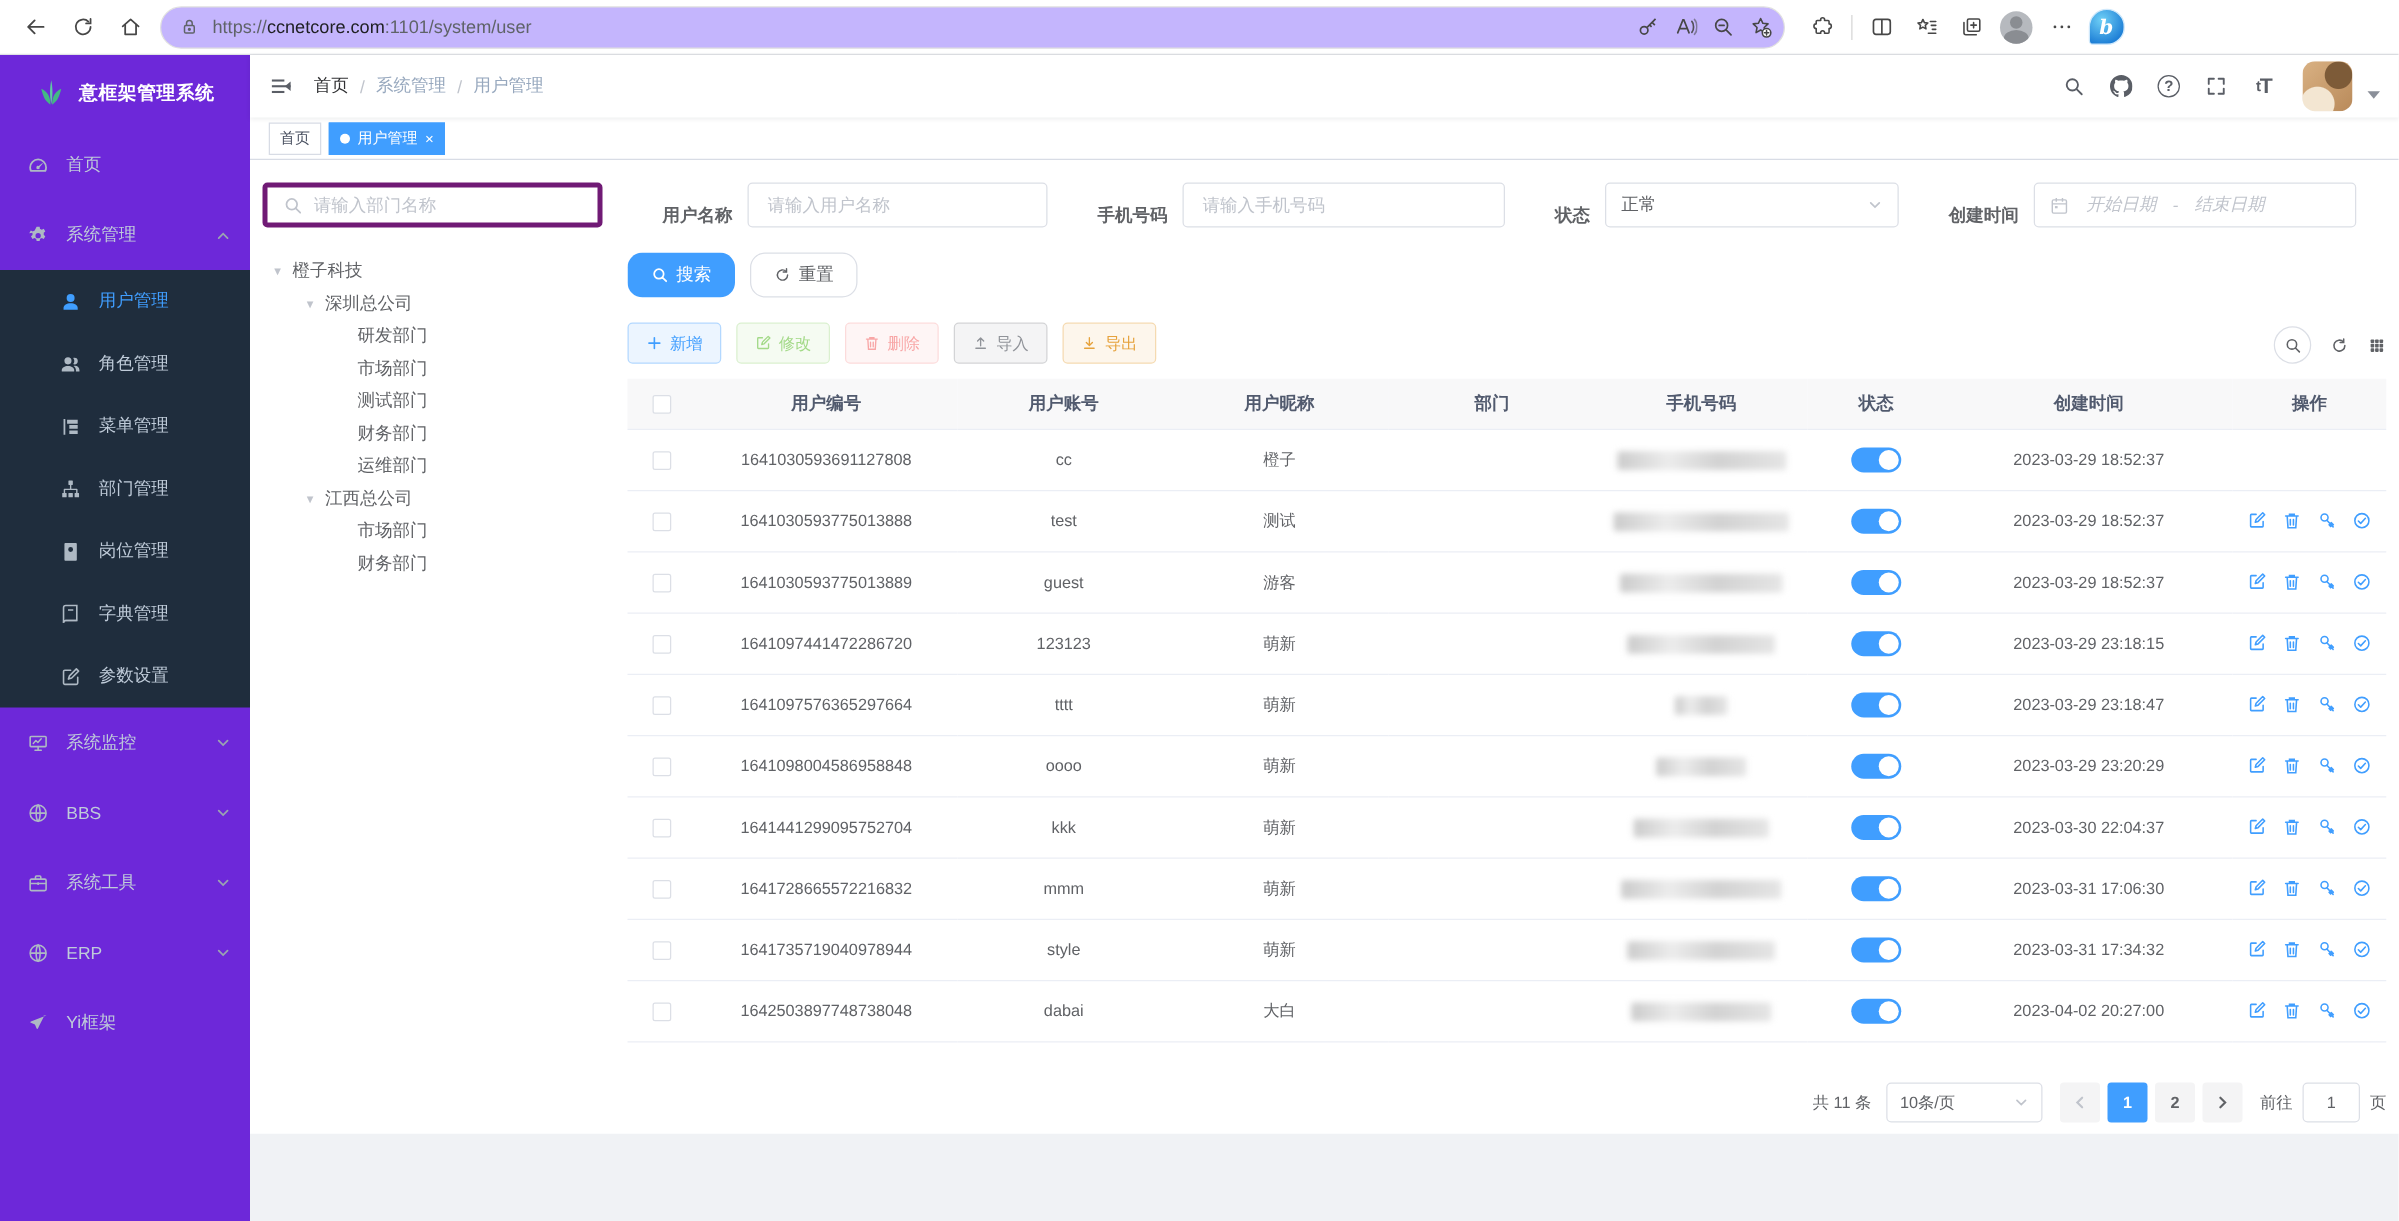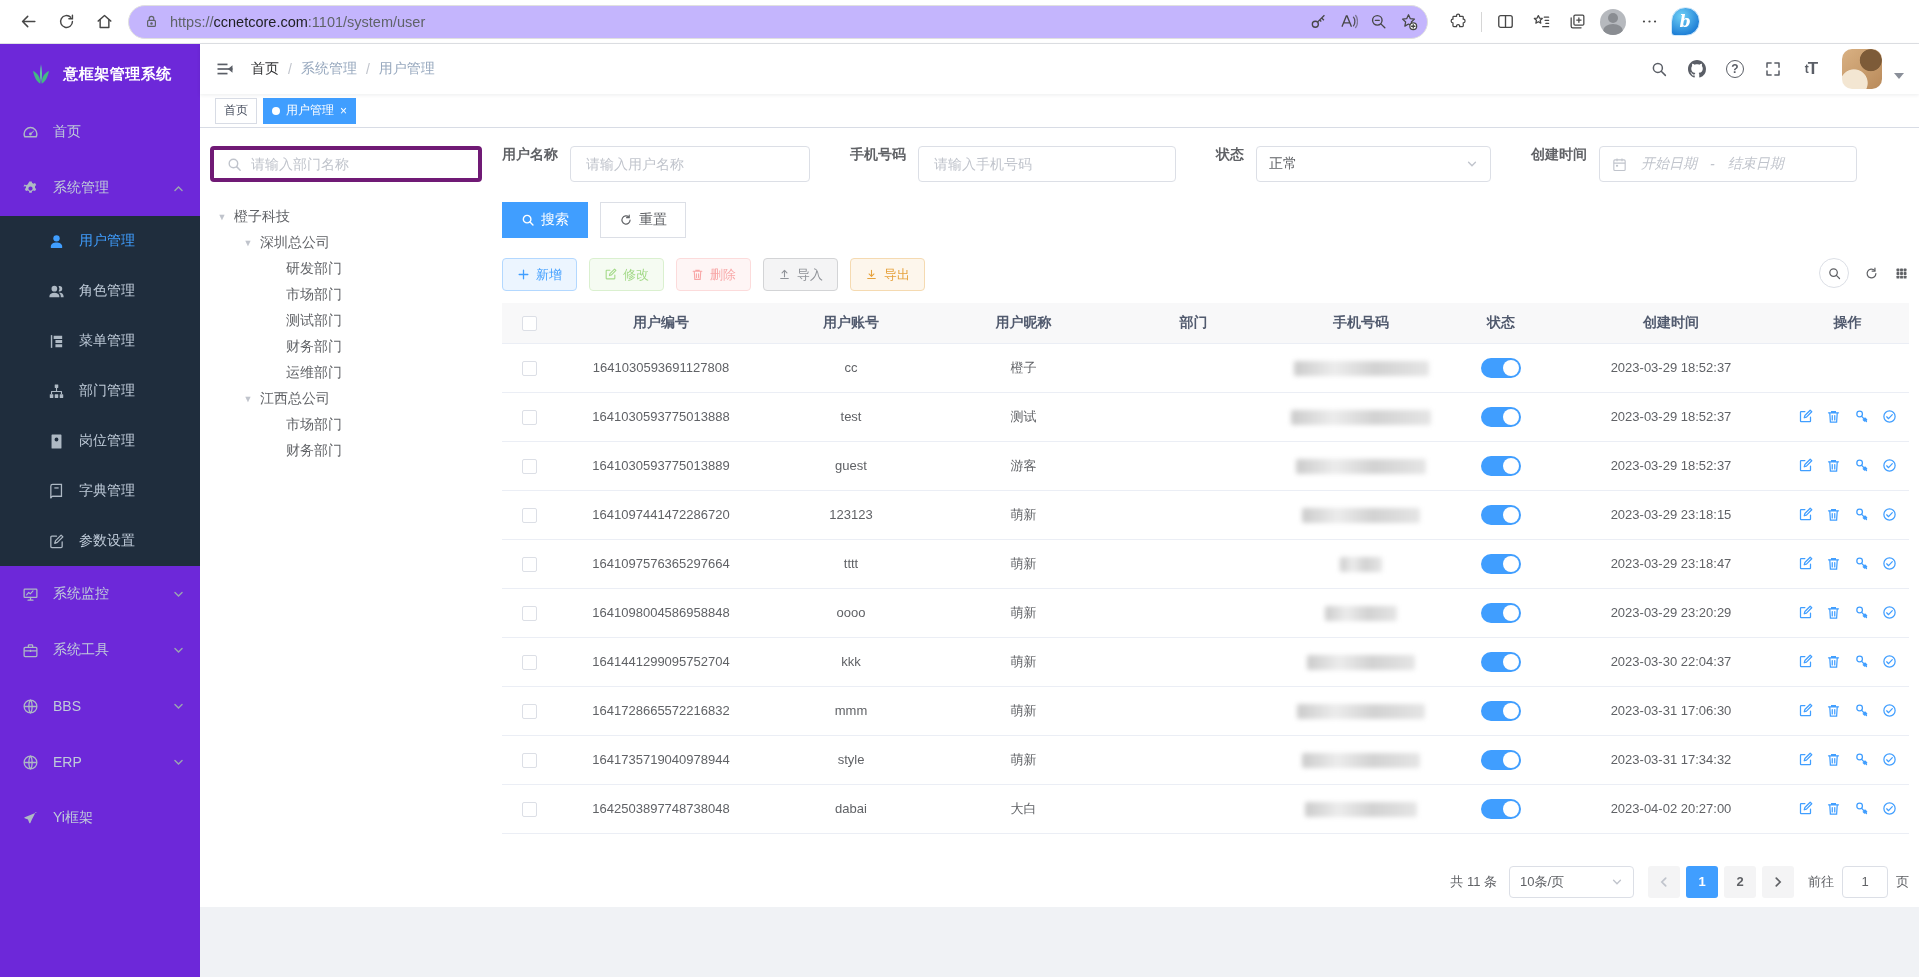--- a/index.html
+++ b/index.html
@@ -84,41 +84,41 @@
   .dept-search { height:36px; border:4px solid #701a75; border-radius:4px; background:#fff;
     display:flex; align-items:center; padding:0 12px; gap:8px; }
   .dept-search input { border:none; outline:none; flex:1; font-size:14px; color:#606266; font-family:inherit; }
   .dept-search input::placeholder { color:#c0c4cc; }
   .dept-search .ic { color:#c0c4cc; }
   .tree { margin-top:22px; }
   .tnode { height:26px; display:flex; align-items:center; font-size:14px; color:#606266; cursor:pointer; }
   .tcaret { width:24px; text-align:center; color:#c0c4cc; font-size:9px; flex-shrink:0; }
 
   .right-col { flex:1; display:flex; flex-direction:column; padding-left:6px; }
-  .filter-row { display:flex; align-items:flex-start; height:36px; margin-bottom:20px; }
+  .filter-row { display:flex; align-items:flex-end; height:36px; margin-bottom:20px;margin-left:28px; }
   .flabel { font-size:14px; color:#606266; font-weight:700; margin-right:12px; white-space:nowrap; }
   .fgap { width:40px; flex-shrink:0; }
   .finput { height:36px; border:1px solid #dcdfe6; border-radius:4px; font-size:14px; color:#606266;
     padding:0 15px; outline:none; font-family:inherit; }
   .finput::placeholder { color:#c0c4cc; }
   .fsel { width:235px; height:36px; border:1px solid #dcdfe6; border-radius:4px; display:flex;
     align-items:center; justify-content:space-between; padding:0 12px; color:#606266; cursor:pointer; }
   .fsel .chev, .psel .chev { color:#c0c4cc; display:flex; }
   .chev svg { width:12px; height:12px; }
   .fdate { width:258px; height:36px; border:1px solid #dcdfe6; border-radius:4px; display:flex;
     align-items:center; gap:13px; padding:0 11px; color:#c0c4cc;font-style:italic; }
   .fdate .ph { font-size:14px; }
 
   .btn-row { display:flex; gap:12px; margin-bottom:10px; }
-  .btn { height:36px; border-radius:0; font-size:14px; display:inline-flex; align-items:center;
+  .btn { height:36px; border-radius:12px; font-size:14px; display:inline-flex; align-items:center;
     gap:6px; padding:0 18px; cursor:pointer; border:1px solid transparent; font-family:inherit; }
   .btn svg { width:14px; height:14px; }
   .btn.primary { background:#409eff; color:#fff; }
   .btn.plain { background:#fff; border-color:#dcdfe6; color:#606266; }
-  .toolbar { display:flex; gap:12px; align-items:flex-start; margin:10px 0 12px; }
+  .toolbar { display:flex; gap:12px; align-items:flex-end; margin:10px 0 12px; }
   .tbtn { height:33px; padding:0 14px; font-size:13px; border-radius:4px; display:inline-flex;
     align-items:center; gap:6px; border:1px solid; cursor:pointer; font-family:inherit; }
   .tbtn svg { width:13px; height:13px; }
   .tbtn.add { background:#ecf5ff; border-color:#b3d8ff; color:#409eff; }
   .tbtn.mod { background:#f0f9eb; border-color:#c2e7b0; color:#67c23a; opacity:.6; }
   .tbtn.del { background:#fef0f0; border-color:#fbc4c4; color:#f56c6c; opacity:.6; }
   .tbtn.imp { background:#f4f4f5; border-color:#d3d4d6; color:#909399; }
   .tbtn.exp { background:#fdf6ec; border-color:#f5dab1; color:#e6a23c; }
   .tool-right { margin-left:auto; display:flex; gap:15px; align-items:center; color:#606266; }
   .circle-btn { width:30px; height:30px; border:1px solid #dcdfe6; border-radius:50%;
@@ -372,40 +372,40 @@
           </span>
           <span class="mlabel">系统监控</span>
           <span class="marrow">
             <svg viewBox="0 0 14 12" fill="none" stroke="currentColor" stroke-width="1.8" stroke-linecap="round">
               <path d="M2.5 3.5L7 8l4.5-4.5"></path>
             </svg>
           </span>
         </div>
         <div class="menu-item">
           <span class="ic">
+            <svg viewBox="0 0 24 24" fill="none" stroke="currentColor" stroke-width="1.8">
+              <circle cx="12" cy="12" r="9"></circle>
+              <path d="M3 12h18M12 3c3 3 3 15 0 18-3-3-3-15 0-18z"></path>
+            </svg>
+          </span>
+          <span class="mlabel">BBS</span>
+          <span class="marrow">
+            <svg viewBox="0 0 14 12" fill="none" stroke="currentColor" stroke-width="1.8" stroke-linecap="round">
+              <path d="M2.5 3.5L7 8l4.5-4.5"></path>
+            </svg>
+          </span>
+        </div>
+        <div class="menu-item">
+          <span class="ic">
             <svg viewBox="0 0 24 24" fill="none" stroke="currentColor" stroke-width="1.8" stroke-linejoin="round">
               <rect x="3" y="7.5" width="18" height="13" rx="1.5"></rect>
               <path d="M9 7.5V5a1 1 0 0 1 1-1h4a1 1 0 0 1 1 1v2.5M3 12.5h18M12 11v3"></path>
             </svg>
           </span>
           <span class="mlabel">系统工具</span>
-          <span class="marrow">
-            <svg viewBox="0 0 14 12" fill="none" stroke="currentColor" stroke-width="1.8" stroke-linecap="round">
-              <path d="M2.5 3.5L7 8l4.5-4.5"></path>
-            </svg>
-          </span>
-        </div>
-        <div class="menu-item">
-          <span class="ic">
-            <svg viewBox="0 0 24 24" fill="none" stroke="currentColor" stroke-width="1.8">
-              <circle cx="12" cy="12" r="9"></circle>
-              <path d="M3 12h18M12 3c3 3 3 15 0 18-3-3-3-15 0-18z"></path>
-            </svg>
-          </span>
-          <span class="mlabel">BBS</span>
           <span class="marrow">
             <svg viewBox="0 0 14 12" fill="none" stroke="currentColor" stroke-width="1.8" stroke-linecap="round">
               <path d="M2.5 3.5L7 8l4.5-4.5"></path>
             </svg>
           </span>
         </div>
         <div class="menu-item">
           <span class="ic">
             <svg viewBox="0 0 24 24" fill="none" stroke="currentColor" stroke-width="1.8">
               <circle cx="12" cy="12" r="9"></circle>

